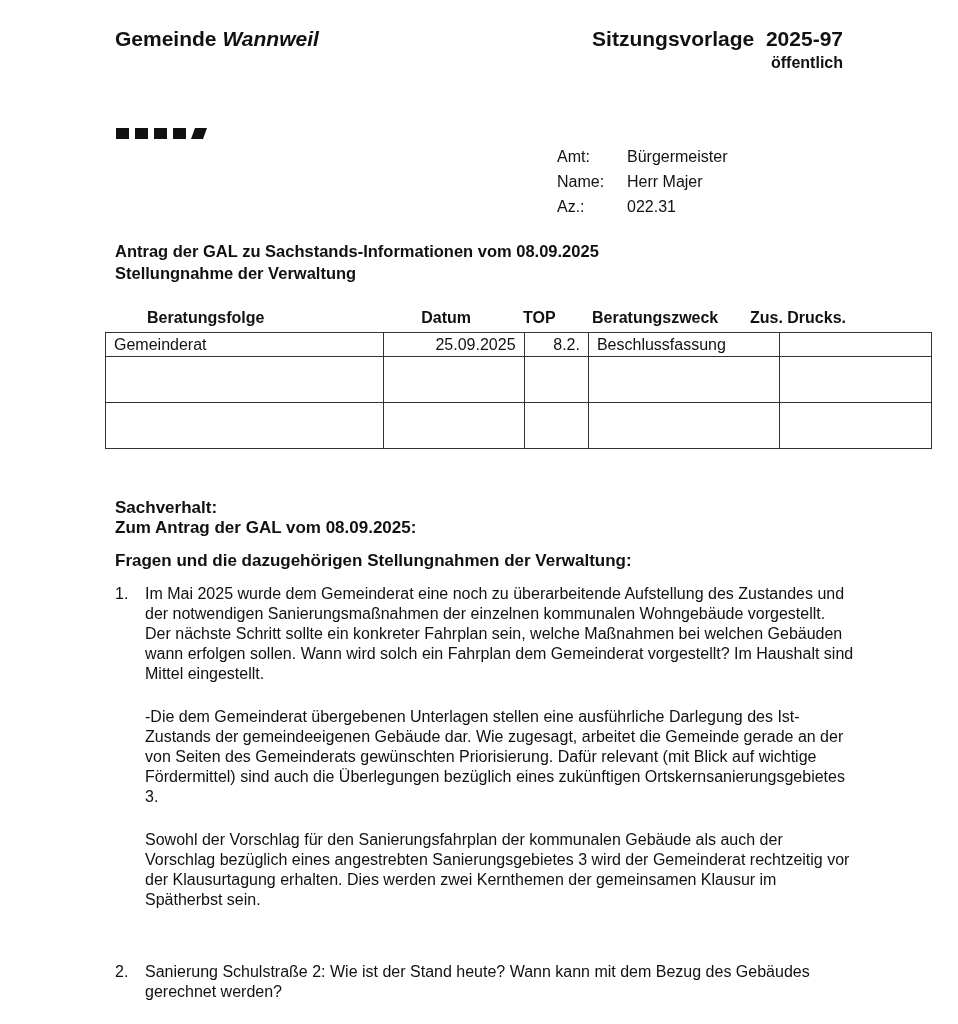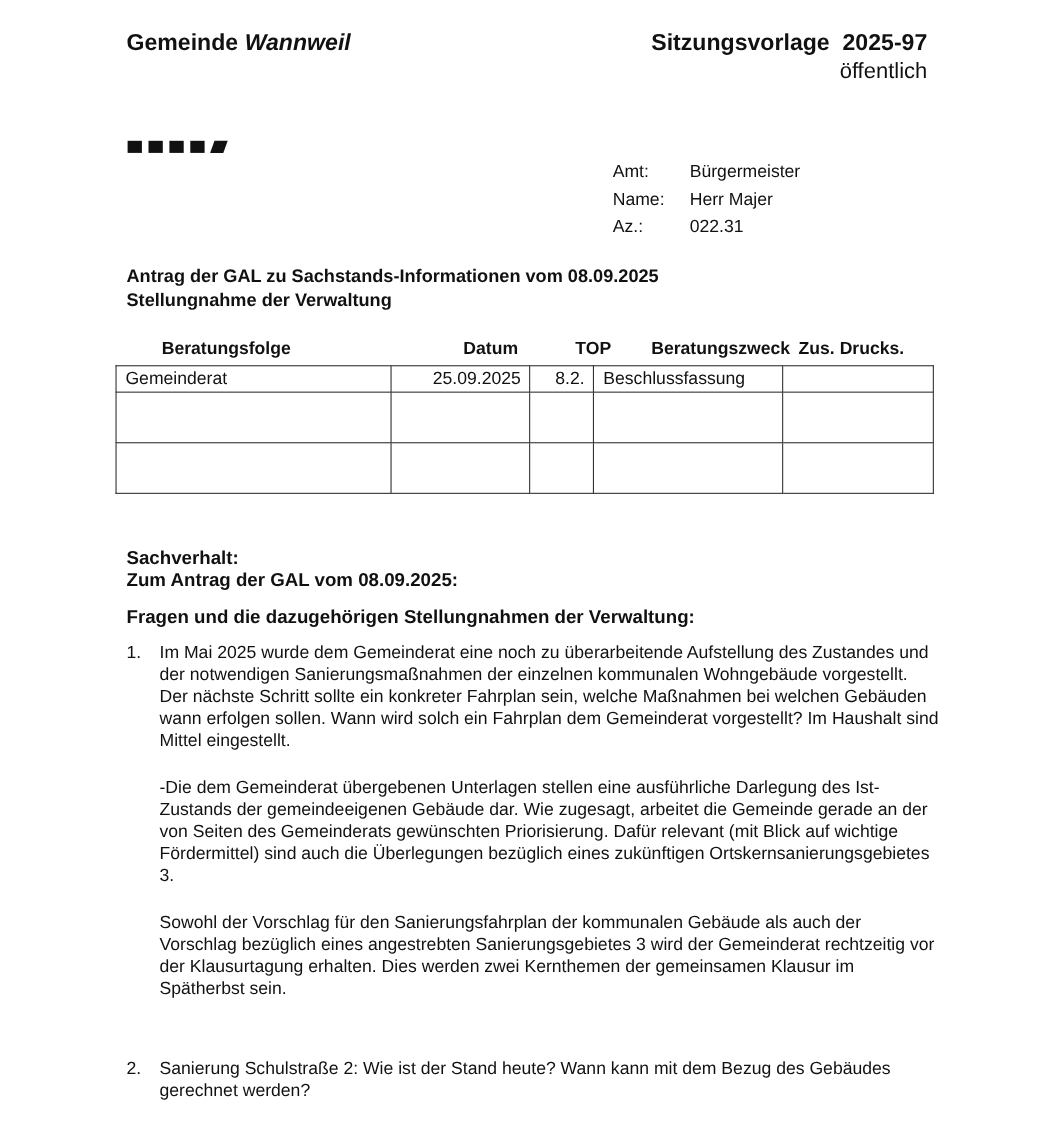--- a/index.html
+++ b/index.html
@@ -2,31 +2,31 @@
 <html><head>
   <meta charset="utf-8">
   <style>
     html, body { margin: 0; padding: 0; background: #ffffff; }
     body { width: 958px; height: 1024px; position: relative; overflow: hidden;
            font-family: "Liberation Sans", sans-serif; color: #111111; }
     .abs { position: absolute; }
     .title-left { left: 115px; top: 27px; font-size: 21px; font-weight: bold; }
     .title-left i { font-style: italic; }
     .title-right { right: 115px; top: 27px; font-size: 21px; font-weight: bold; text-align: left; white-space: pre; }
-    .public { right: 115px; top: 54px; font-size: 20px; font-weight: normal; text-align: right; }
+    .public { right: 115px; top: 54px; font-size: 16px; font-weight: bold; text-align: right; }
     .logo { left: 116px; top: 128px; display: flex; gap: 6px; }
     .logo span { display: block; width: 13px; height: 11px; background: #111; }
     .logo span.slant { transform: skewX(-20deg); width: 12px; margin-left: 1px; }
     .meta { left: 557px; top: 144px; font-size: 16px; line-height: 25px; }
     .meta .row { display: flex; }
     .meta .k { width: 70px; }
     .subject { left: 115px; top: 240px; font-size: 16.5px; font-weight: bold; line-height: 22px; }
     .tbl-head { left: 115px; top: 309px; width: 731px; height: 20px; font-size: 16px; font-weight: bold; }
     .tbl-head div { position: absolute; top: 0; white-space: nowrap; margin-left: 32px; }
-    table.grid { position: absolute; left: 105px; top: 332px; width: 744px; border-collapse: collapse; font-size: 16px; border-radius: 17px; }
+    table.grid { position: absolute; left: 105px; top: 332px; width: 827px; border-collapse: collapse; font-size: 16px; border-radius: 17px; }
     table.grid td { border: 1.5px solid #333; padding: 0 8px; vertical-align: middle; }
     table.grid tr.r1 td { height: 23px; }
     table.grid tr.r2 td, table.grid tr.r3 td { height: 45px; }
     .c1 { width: 233px; }
     .c2 { width: 110px; text-align: right; }
     .c3 { width: 41px; text-align: right; }
     .c4 { width: 155px; }
     .c5 { width: 120px; }
     .h2 { left: 115px; font-size: 17px; font-weight: bold; }
     .list { left: 115px; width: 740px; font-size: 16px; line-height: 20px; }
@@ -71,21 +71,21 @@
 <div class="abs subject">
   <div>Antrag der GAL zu Sachstands-Informationen vom 08.09.2025</div>
   <div>Stellungnahme der Verwaltung</div>
 </div>
 
 <div class="abs tbl-head">
   <div style="left:0;">Beratungsfolge</div>
   <div style="right:375px;">Datum</div>
   <div style="left:376px;">TOP</div>
   <div style="left:445px;">Beratungszweck</div>
-  <div style="right:24px;">Zus. Drucks.</div>
+  <div style="right:0;">Zus. Drucks.</div>
 </div>
 
 <table class="grid">
   <tbody>
       <tr class="r1">
     <td class="c1">Gemeinderat</td>
     <td class="c2">25.09.2025</td>
     <td class="c3">8.2.</td>
     <td class="c4">Beschlussfassung</td>
     <td class="c5"></td>

